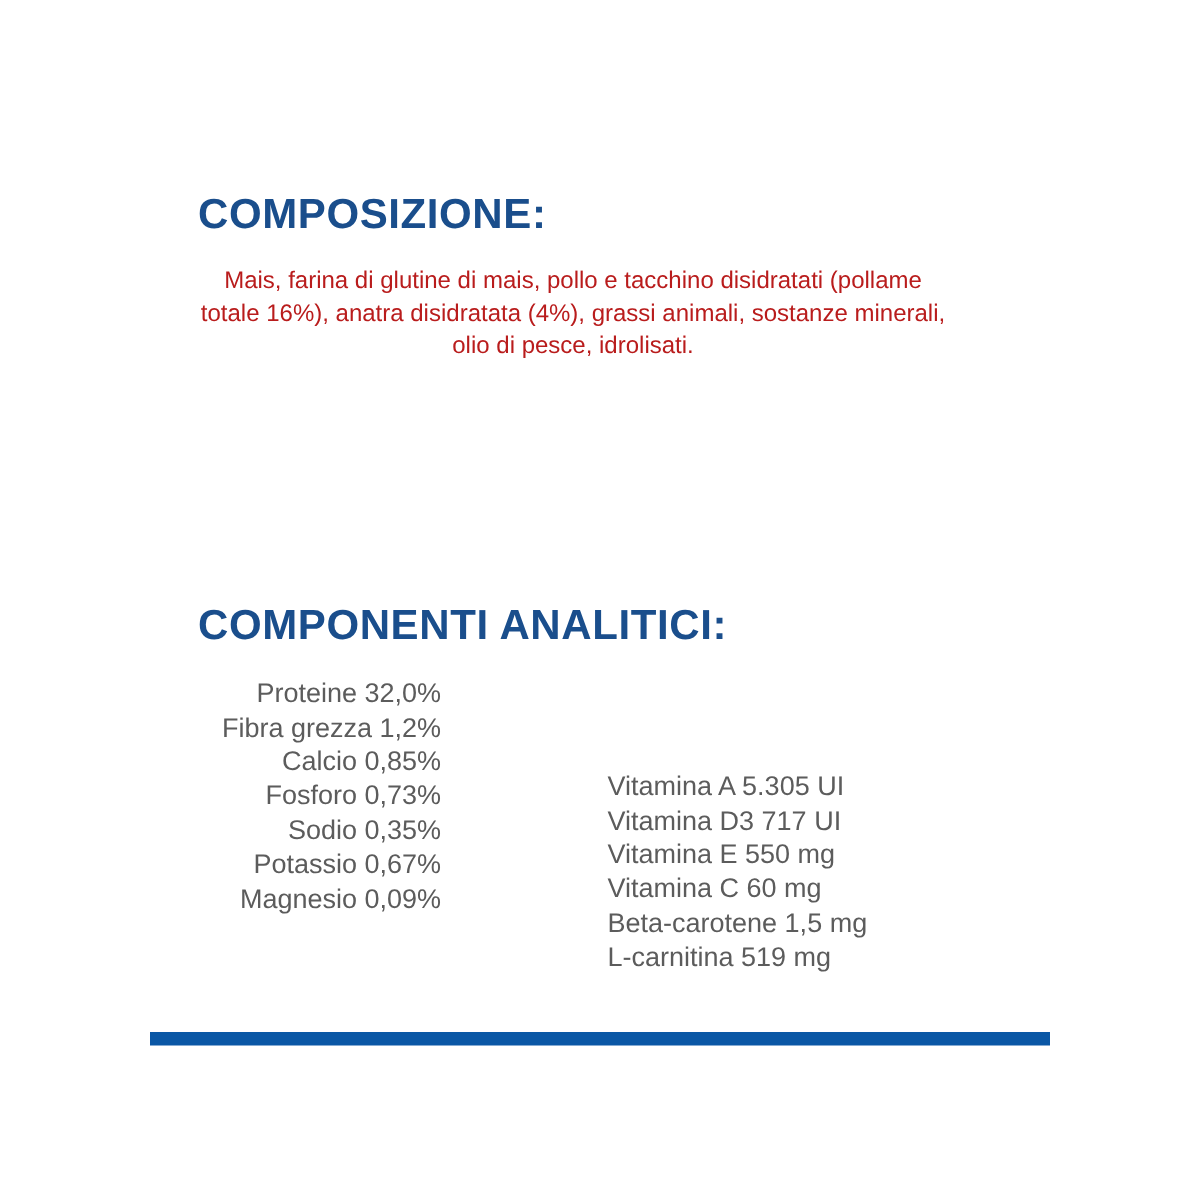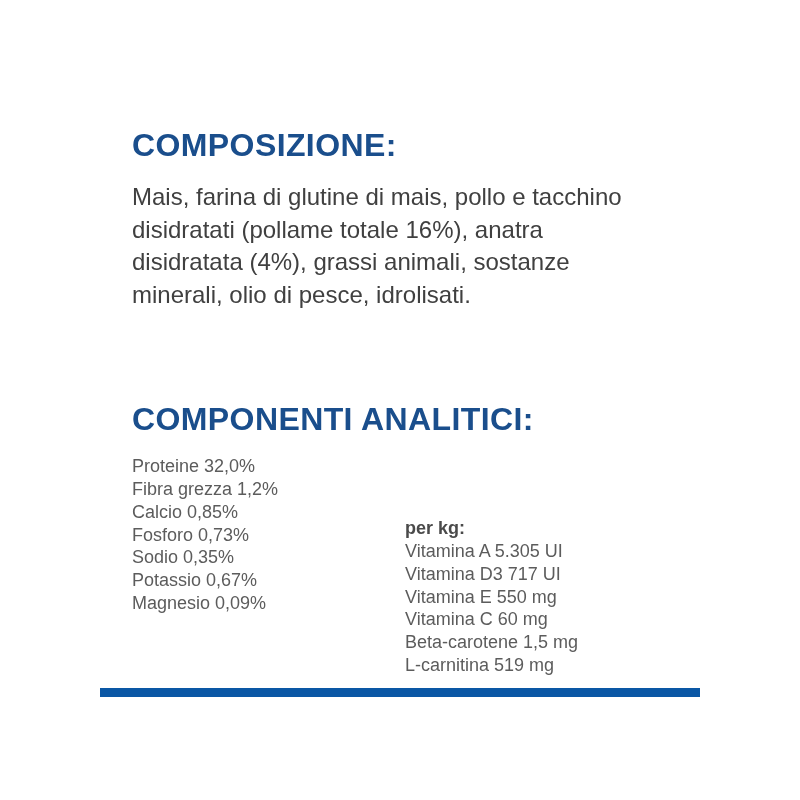--- a/index.html
+++ b/index.html
@@ -31,49 +31,51 @@
 
   .section-analytical {
     position: absolute;
     left: 132px;
     top: 402px;
     width: 560px;
   }
 
   .section-heading {
     color: #1a4e8c;
-    font-size: 32px;
+    font-size: 28px;
     font-weight: bold;
     letter-spacing: 0.4px;
     line-height: 1.1;
     margin: 0 0 18px 0;
     white-space: nowrap;
   }
 
   .composition-text {
-    color: #404040;
-    font-size: 24px;
+    color: #b91c1c;
+    font-size: 16px;
     line-height: 1.36;
     margin: 0;
     max-width: 500px;
+    text-align: center;
   }
 
   
   .nutrient-columns {
     position: relative;
     margin-top: 2px;
   }
 
   .nutrient-col {
     position: absolute;
     top: 0;
   }
 
   .nutrient-col-left {
-    left: 0;
+    left: 16px;
+    text-align: right;
   }
 
   .nutrient-col-right {
     left: 273px;
     top: 62px;
   }
 
   .nutrient-line {
     color: #5c5c5c;
     font-size: 18px;
@@ -115,21 +117,20 @@
         <div class="nutrient-line">Proteine 32,0%</div>
         <div class="nutrient-line">Fibra grezza 1,2%</div>
         <div class="nutrient-line">Calcio 0,85%</div>
         <div class="nutrient-line">Fosforo 0,73%</div>
         <div class="nutrient-line">Sodio 0,35%</div>
         <div class="nutrient-line">Potassio 0,67%</div>
         <div class="nutrient-line">Magnesio 0,09%</div>
       </div>
 
       <div class="nutrient-col nutrient-col-right">
-        <div class="nutrient-line per-kg">per kg:</div>
         <div class="nutrient-line">Vitamina A 5.305 UI</div>
         <div class="nutrient-line">Vitamina D3 717 UI</div>
         <div class="nutrient-line">Vitamina E 550 mg</div>
         <div class="nutrient-line">Vitamina C 60 mg</div>
         <div class="nutrient-line">Beta-carotene 1,5 mg</div>
         <div class="nutrient-line">L-carnitina 519 mg</div>
       </div>
 
     </div>
   </div>

